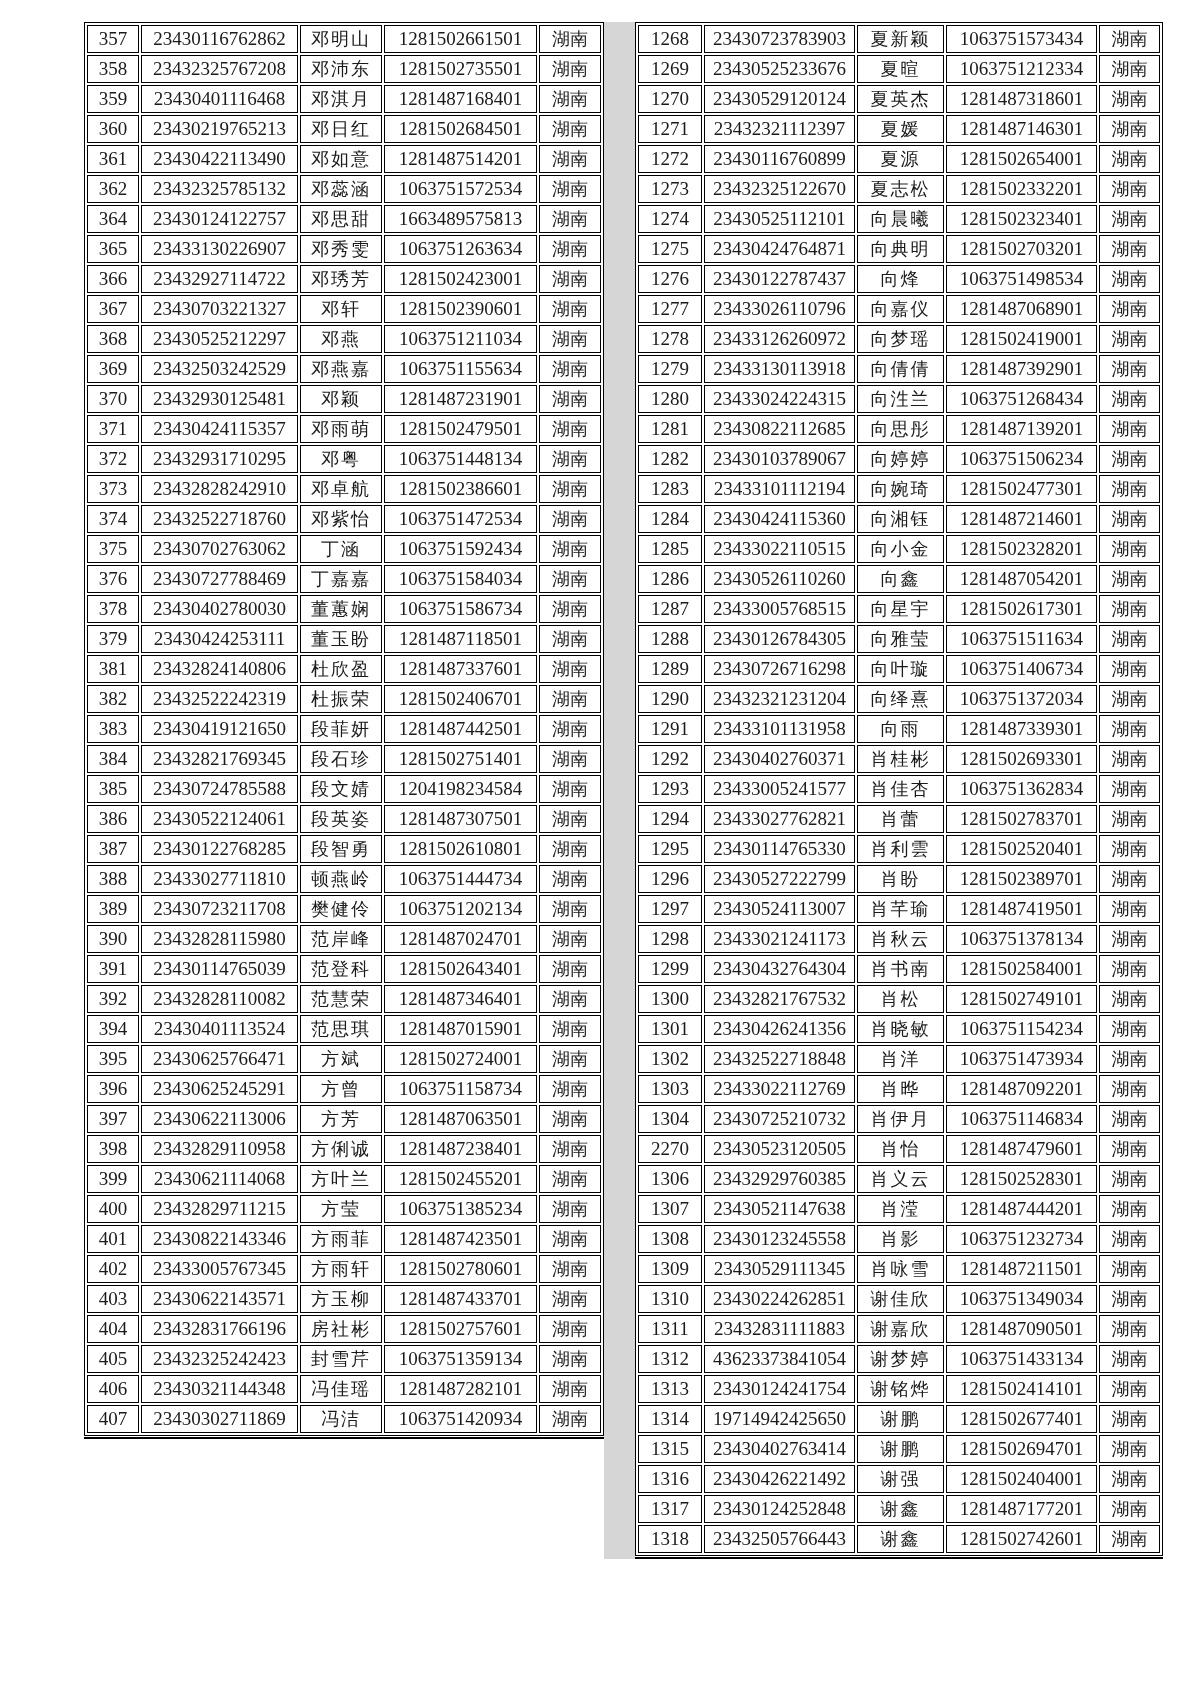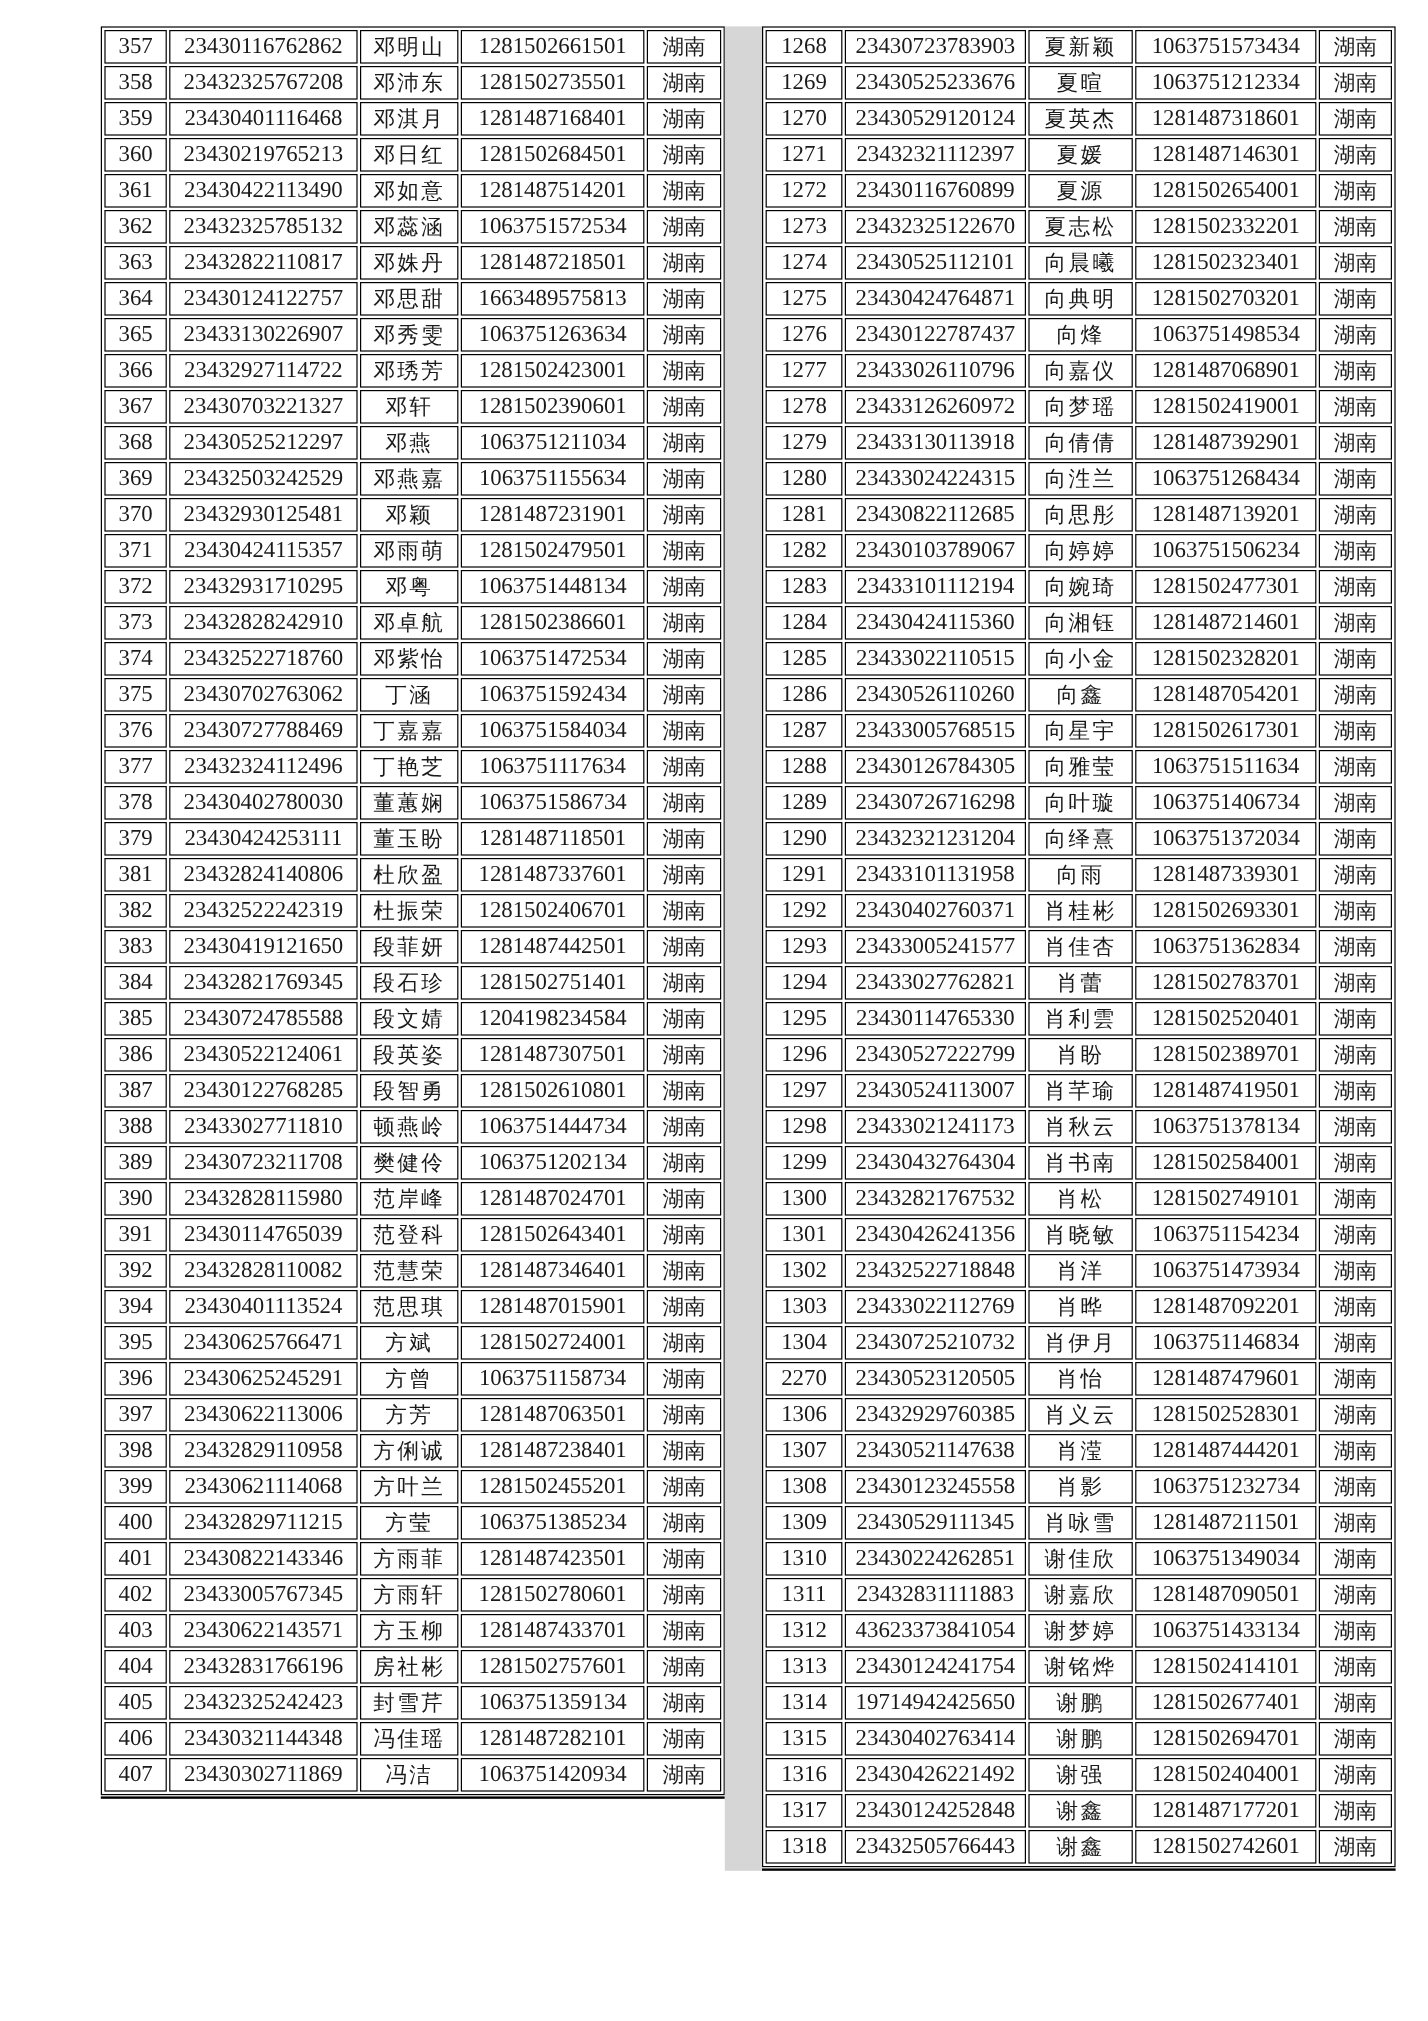--- a/index.html
+++ b/index.html
@@ -131,27 +131,20 @@
               <td class="province-cell">湖南</td>
             </tr>
             <tr>
               <td class="row-index-cell">362</td>
               <td class="exam-id-cell">23432325785132</td>
               <td class="name-cell">邓蕊涵</td>
               <td class="cert-no-cell">1063751572534</td>
               <td class="province-cell">湖南</td>
             </tr>
             <tr>
-              <td class="row-index-cell">363</td>
-              <td class="exam-id-cell">23432822110817</td>
-              <td class="name-cell">邓姝丹</td>
-              <td class="cert-no-cell">1281487218501</td>
-              <td class="province-cell">湖南</td>
-            </tr>
-            <tr>
               <td class="row-index-cell">364</td>
               <td class="exam-id-cell">23430124122757</td>
               <td class="name-cell">邓思甜</td>
               <td class="cert-no-cell">1663489575813</td>
               <td class="province-cell">湖南</td>
             </tr>
             <tr>
               <td class="row-index-cell">365</td>
               <td class="exam-id-cell">23433130226907</td>
               <td class="name-cell">邓秀雯</td>
@@ -226,27 +219,20 @@
               <td class="exam-id-cell">23430702763062</td>
               <td class="name-cell">丁涵</td>
               <td class="cert-no-cell">1063751592434</td>
               <td class="province-cell">湖南</td>
             </tr>
             <tr>
               <td class="row-index-cell">376</td>
               <td class="exam-id-cell">23430727788469</td>
               <td class="name-cell">丁嘉嘉</td>
               <td class="cert-no-cell">1063751584034</td>
-              <td class="province-cell">湖南</td>
-            </tr>
-            <tr>
-              <td class="row-index-cell">377</td>
-              <td class="exam-id-cell">23432324112496</td>
-              <td class="name-cell">丁艳芝</td>
-              <td class="cert-no-cell">1063751117634</td>
               <td class="province-cell">湖南</td>
             </tr>
             <tr>
               <td class="row-index-cell">378</td>
               <td class="exam-id-cell">23430402780030</td>
               <td class="name-cell">董蕙娴</td>
               <td class="cert-no-cell">1063751586734</td>
               <td class="province-cell">湖南</td>
             </tr>
             <tr>

